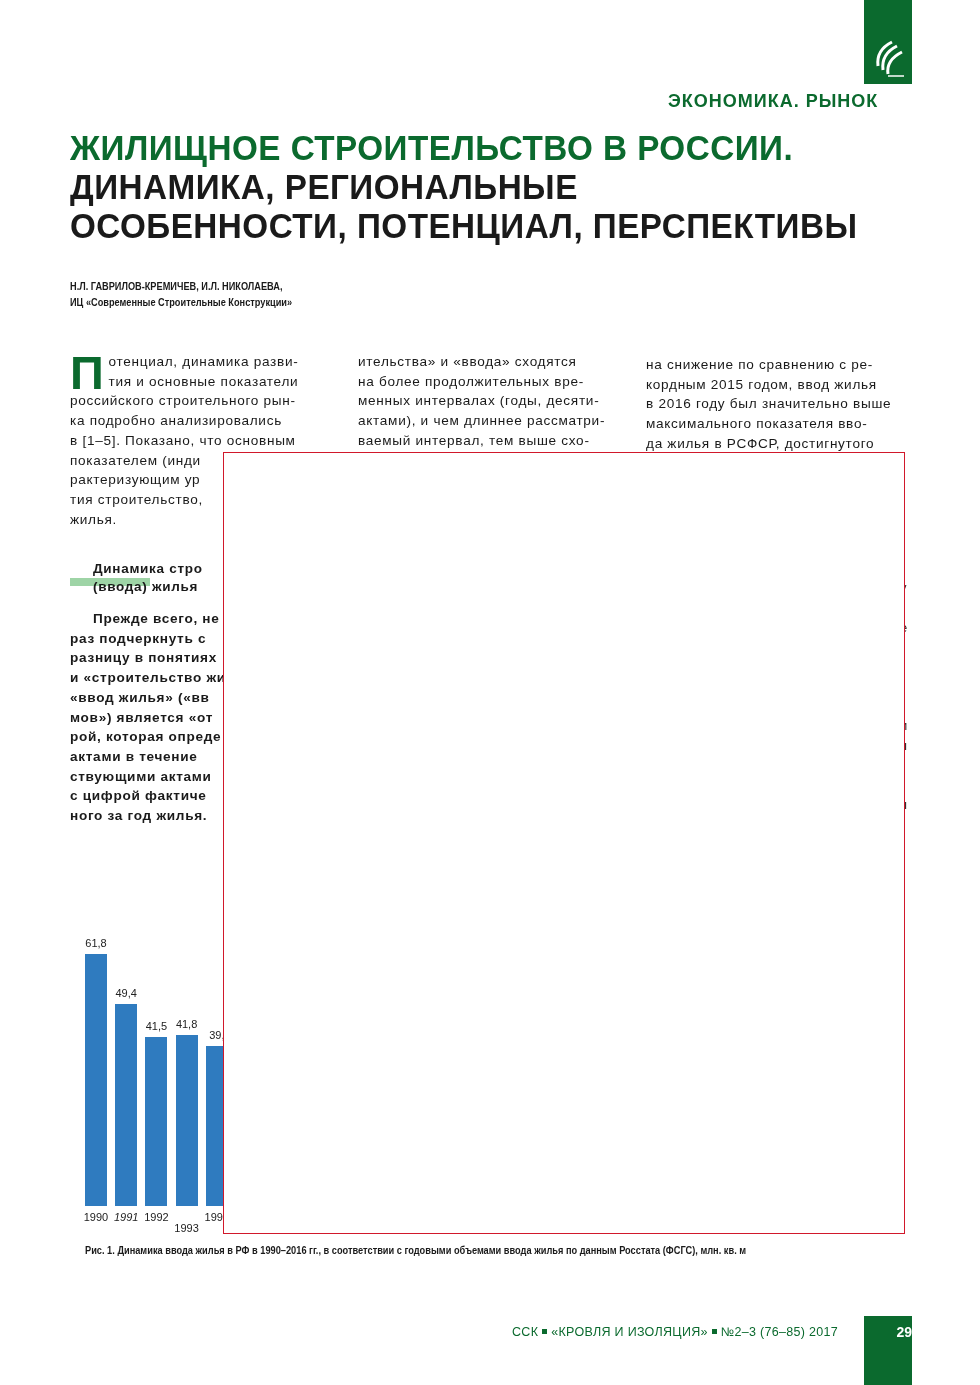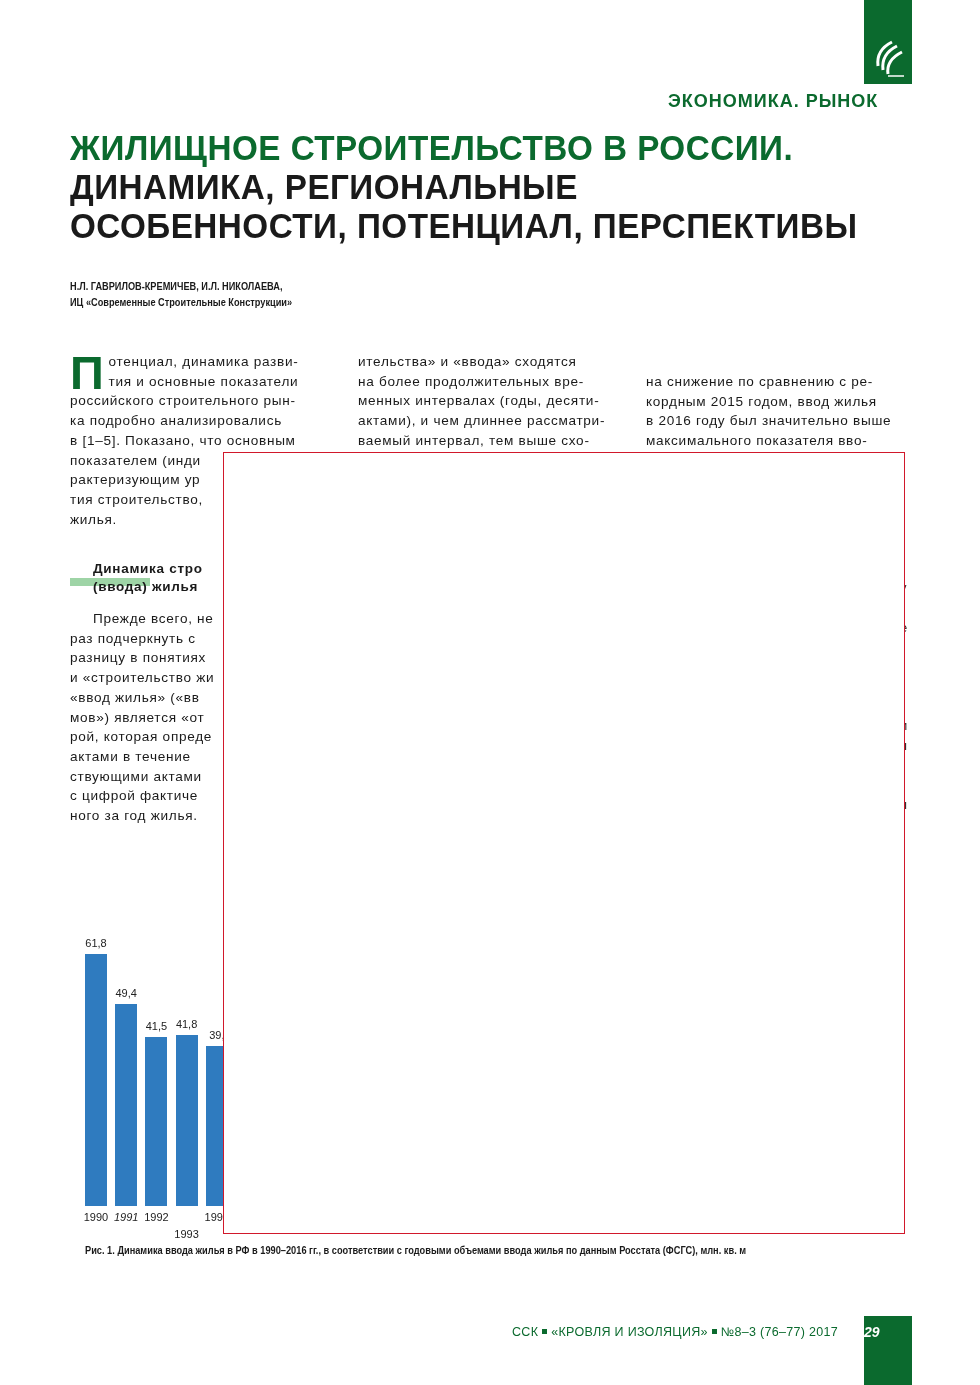--- a/index.html
+++ b/index.html
@@ -10,37 +10,37 @@
   .logo-block svg { position: absolute; left: 6px; top: 36px; }
   .section-label { left: 668px; top: 71px; font-size: 18px; font-weight: bold; letter-spacing: 1px; color: #0b6a2e; margin-top: 20px; }
   .title { left: 70px; top: 128px; width: 860px; font-family: "Liberation Sans", sans-serif;
            font-weight: bold; font-size: 35px; line-height: 39px; letter-spacing: 0.5px; transform: scaleX(0.95); transform-origin: left top; }
   .title .green { color: #0b6a2e; display: block; }
   .title .black { color: #1a1a1a; display: block; }
   .authors { left: 70px; top: 279px; font-size: 10px; font-weight: bold; line-height: 16px; transform: scaleX(0.92); transform-origin: left top; }
   .col { font-size: 13.6px; line-height: 19.7px; letter-spacing: 0.7px; text-align: justify; }
   .col1 { left: 70px; top: 352px; width: 266px; }
   .col2 { left: 358px; top: 352px; width: 266px; }
-  .col3 { left: 646px; top: 372px; width: 266px; }
+  .col3 { left: 646px; top: 355px; width: 266px; }
   .dropcap { float: left; font-size: 47px; line-height: 36px; color: #0b6a2e; font-weight: bold; margin: 3px 4px 0 0; }
   .subhead { left: 93px; top: 560px; font-size: 13.5px; font-weight: bold; line-height: 18px; letter-spacing: 0.7px; }
   .subhead-bar { left: 70px; top: 578px; width: 80px; height: 8px; background: #9ed4a6; }
-  .col1b { left: 70px; top: 609px; width: 266px; }
+  .col1b { left: 70px; top: 609px; width: 266px; font-weight: bold; }
   .col1b .indent { text-indent: 23px; }
   .col3frag { left: 900px; top: 460px; width: 20px; font-size: 13px; line-height: 19.7px; color: #333; }
   .chart { left: 70px; top: 930px; width: 840px; height: 300px; }
   .bar { position: absolute; width: 22px; background: #2f7bbf; }
   .bar-val { position: absolute; font-size: 11px; color: #222; width: 40px; text-align: center; }
   .bar-year { position: absolute; font-size: 11px; color: #222; width: 40px; text-align: center; }
   .occluder { left: 223px; top: 452px; width: 680px; height: 780px; background: #ffffff; border: 1px solid #d1182b; }
   .caption { left: 85px; top: 1244px; font-size: 10.5px; font-weight: bold; transform: scaleX(0.88); transform-origin: left top; white-space: nowrap; }
   .footer-text { left: 512px; top: 1325px; font-size: 12.5px; color: #0b6a2e; letter-spacing: 0.3px; }
   .footer-text .sq { display: inline-block; width: 5px; height: 5px; background: #0b6a2e; margin: 0 4px 2px 4px; }
   .page-block { left: 864px; top: 1316px; width: 48px; height: 69px; background: #0b6a2e; }
-  .page-num { position: absolute; left: 0; top: 8px; width: 48px; text-align: left; color: #fff; font-weight: bold; font-size: 14px; font-style: italic; }
+  .page-num { position: absolute; left: 0; top: 8px; width: 48px; text-align: right; color: #fff; font-weight: bold; font-size: 14px; }
 </style>
 </head>
 <body>
 
 <div class="abs logo-block">
   <svg width="36" height="44" viewBox="0 0 36 44">
     <path d="M8 30 Q6 14 22 6" stroke="#fff" stroke-width="3" fill="none"></path>
     <path d="M13 34 Q11 18 27 10" stroke="#fff" stroke-width="3" fill="none"></path>
     <path d="M18 38 Q16 24 32 16" stroke="#fff" stroke-width="3" fill="none"></path>
     <path d="M18 40 L34 40" stroke="#fff" stroke-width="1.5"></path>
@@ -134,28 +134,28 @@
     <div class="bar-val" style="left: 6px; top: 6.856px;">61,8</div>
     <div class="bar-year" style="left: 6px; top: 281px;">1990</div>
     <div class="bar" style="left: 45.2px; top: 74.448px; height: 201.552px; background: rgb(47, 123, 191);"></div>
     <div class="bar-val" style="left: 36.2px; top: 57.448px;">49,4</div>
     <div class="bar-year" style="left: 36.2px; top: 281px; font-style: italic;">1991</div>
     <div class="bar" style="left: 75.4px; top: 106.68px; height: 169.32px; background: rgb(47, 123, 191);"></div>
     <div class="bar-val" style="left: 66.4px; top: 89.68px;">41,5</div>
     <div class="bar-year" style="left: 66.4px; top: 281px;">1992</div>
     <div class="bar" style="left: 105.6px; top: 105.456px; height: 170.544px; background: rgb(47, 123, 191);"></div>
     <div class="bar-val" style="left: 96.6px; top: 88.456px;">41,8</div>
-    <div class="bar-year" style="left: 96.6px; top: 298px;">1993</div>
+    <div class="bar-year" style="left: 96.6px; top: 292px;">1993</div>
     <div class="bar" style="left: 135.8px; top: 116.064px; height: 159.936px; background: rgb(47, 123, 191);"></div>
     <div class="bar-val" style="left: 126.8px; top: 99.064px;">39,</div>
     <div class="bar-year" style="left: 126.8px; top: 281px;">1994</div>
   </div>
 
 <div class="abs occluder"></div>
 
 <div class="abs caption">Рис. 1. Динамика ввода жилья в РФ в 1990–2016 гг., в соответствии с годовыми объемами ввода жилья по данным Росстата (ФСГС), млн. кв. м</div>
 
 <div class="abs footer-text">
-  <span>ССК</span><span class="sq"></span><span>«КРОВЛЯ И ИЗОЛЯЦИЯ»</span><span class="sq"></span><span>№8–3 (76–77) 2017</span>
+  <span>ССК</span><span class="sq"></span><span>«КРОВЛЯ И ИЗОЛЯЦИЯ»</span><span class="sq"></span><span>№2–3 (76–85) 2017</span>
 </div>
 <div class="abs page-block">
   <div class="page-num">29</div>
 </div>
 
 </body></html>

